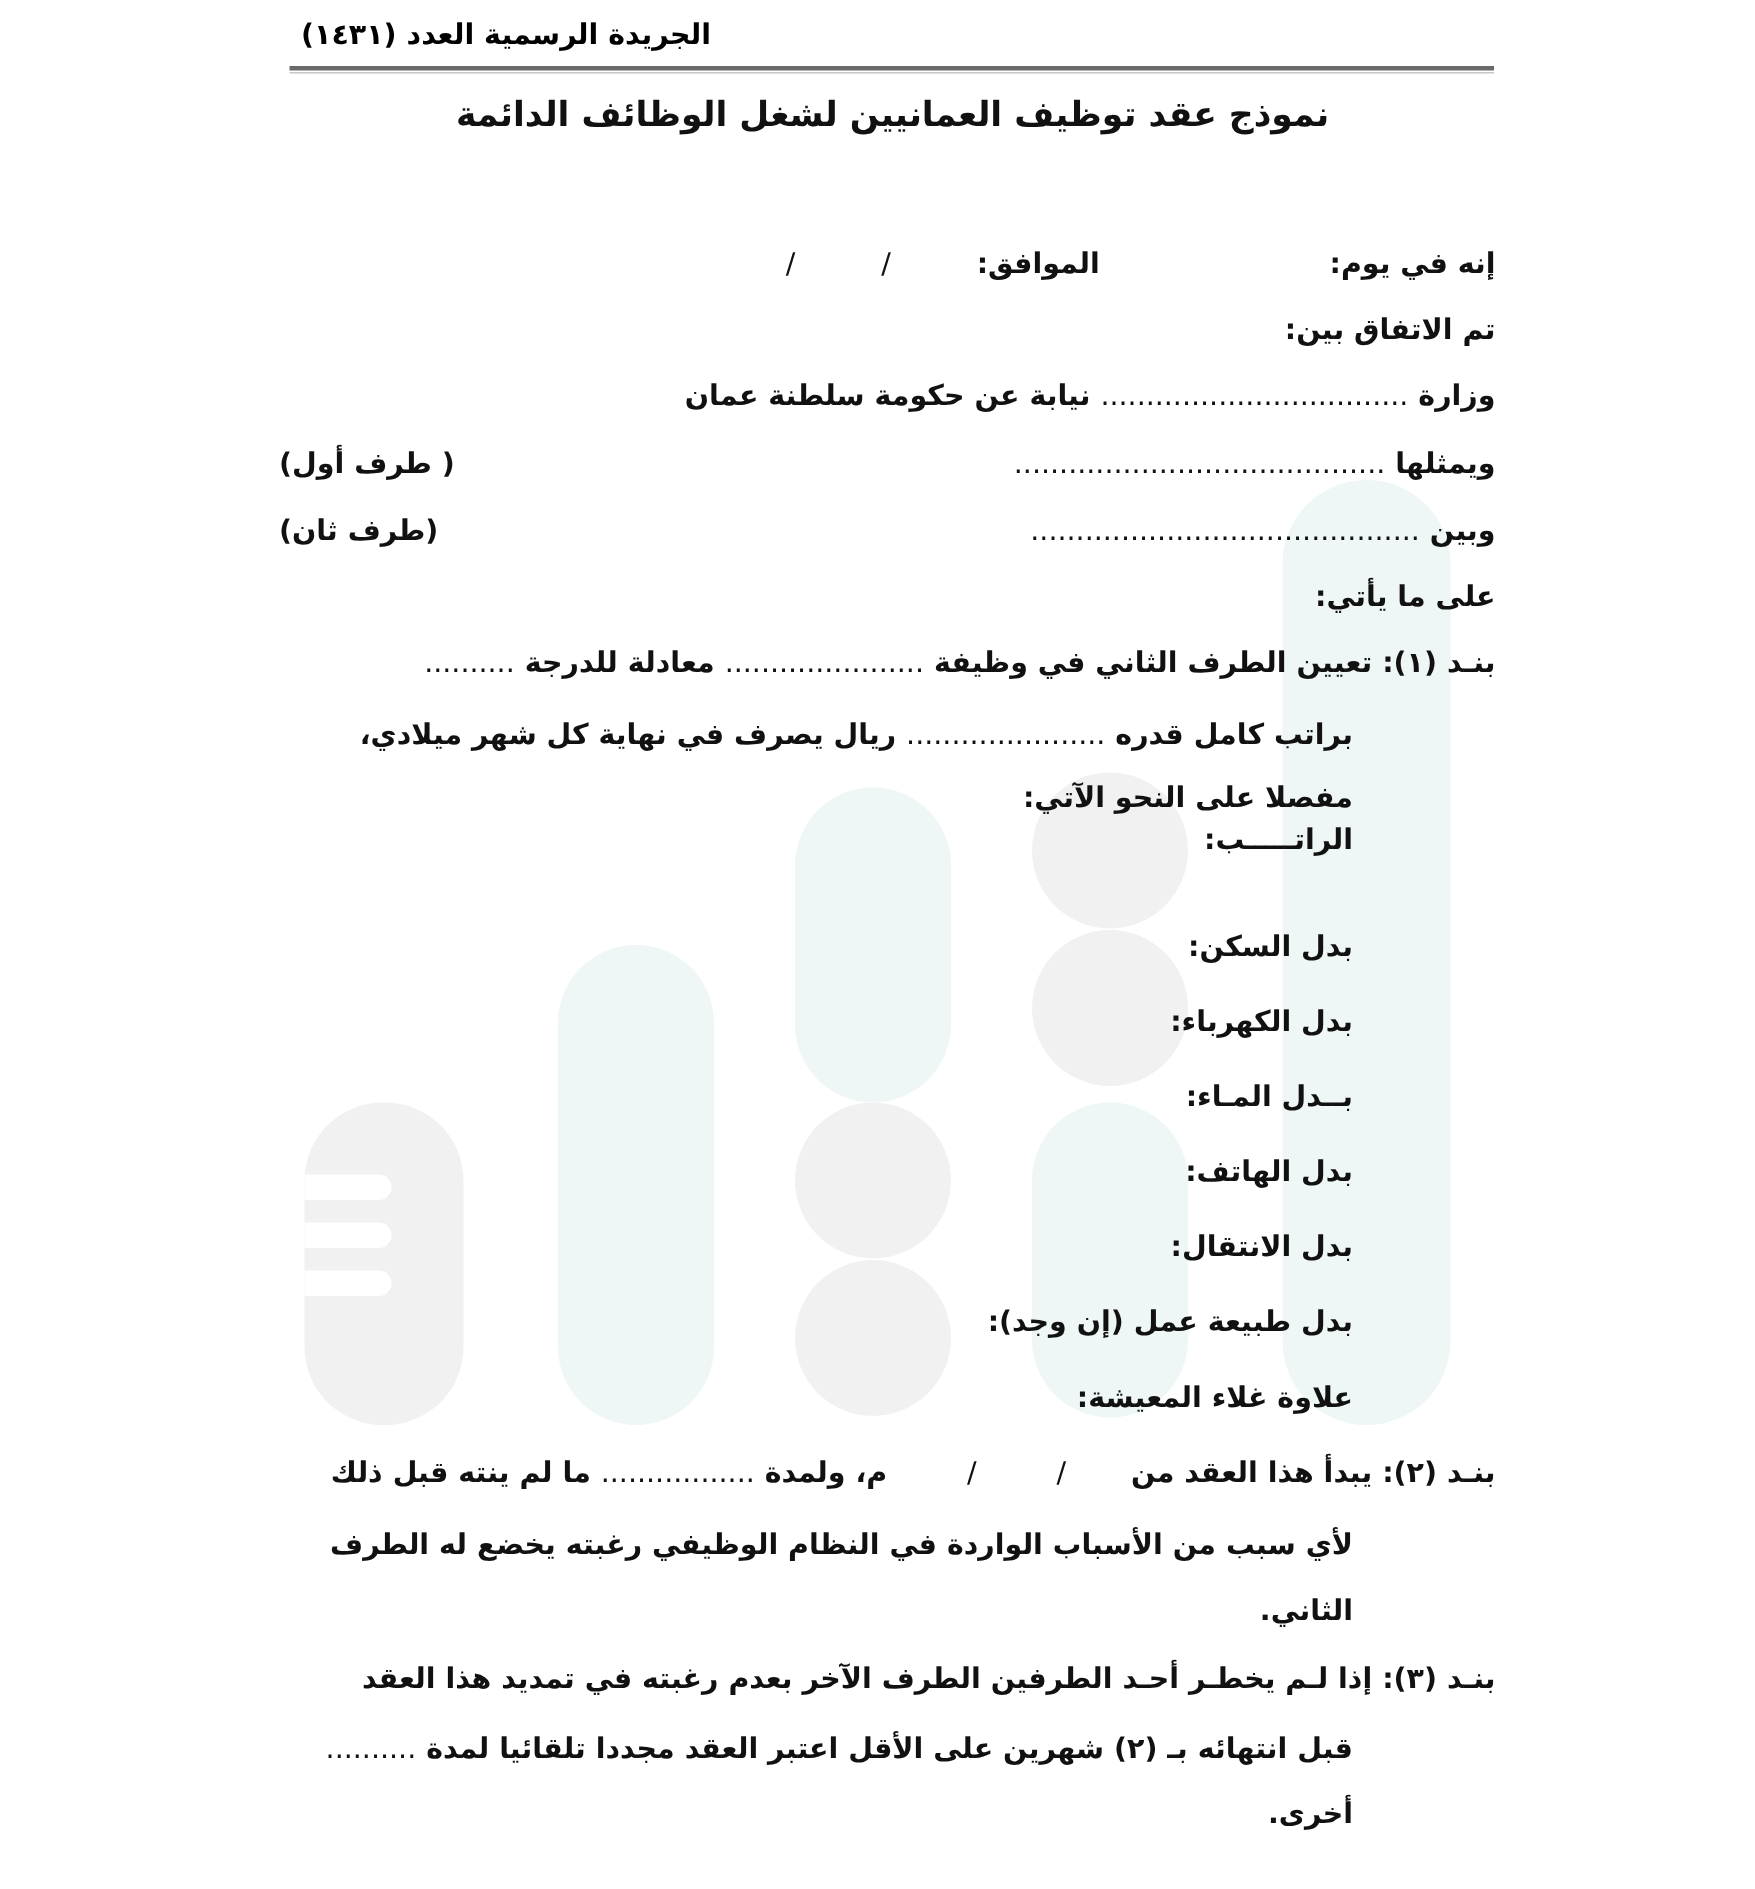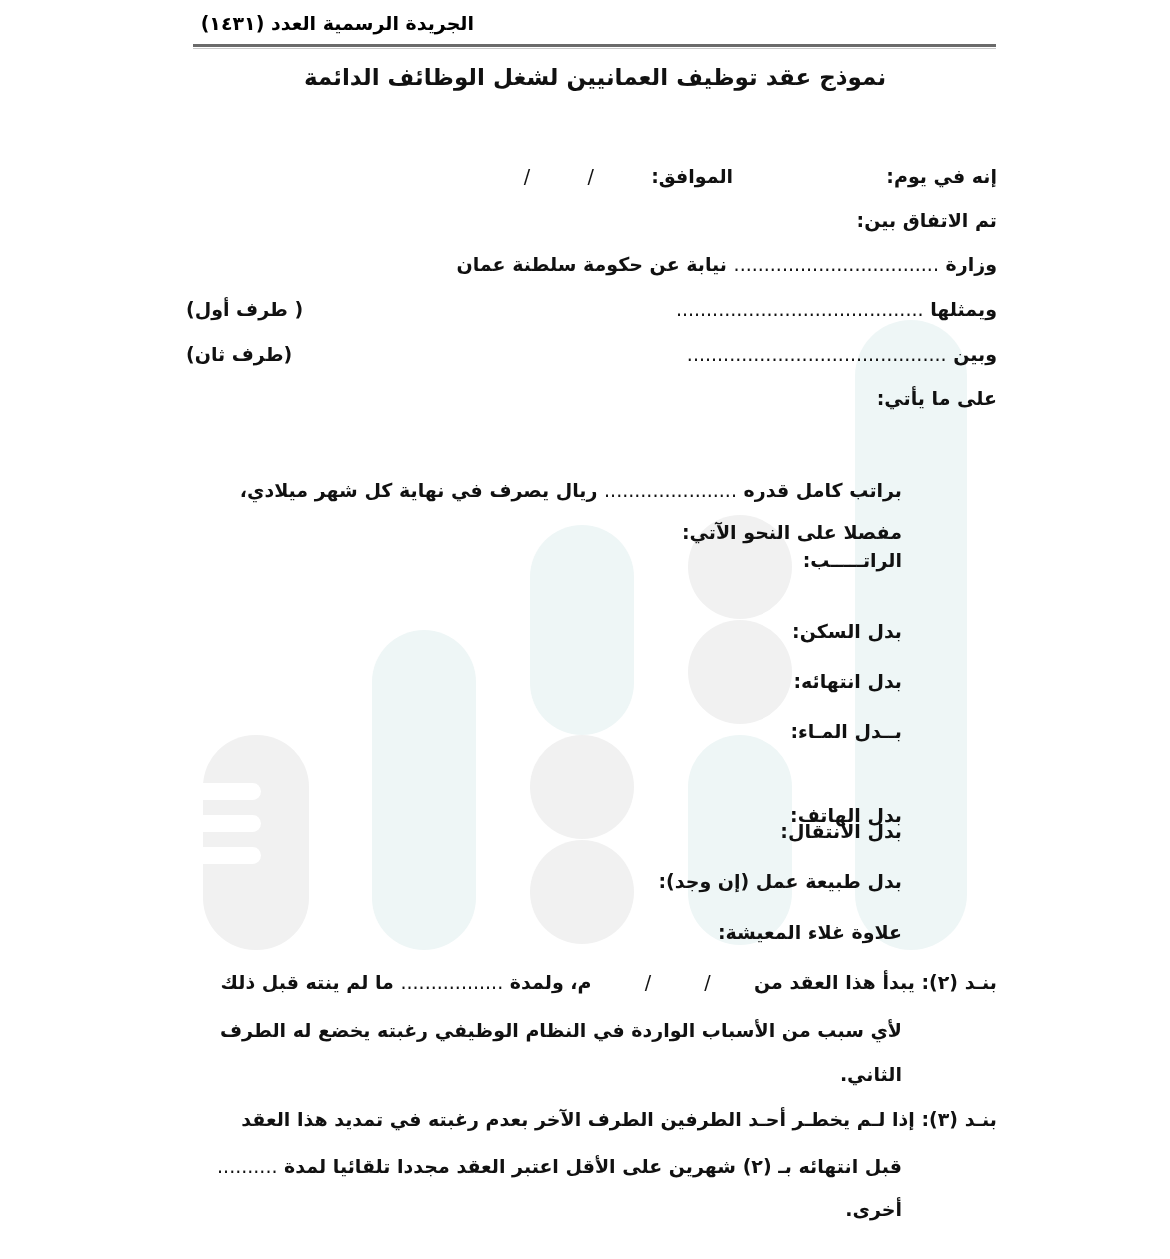--- a/index.html
+++ b/index.html
@@ -106,32 +106,39 @@
   <div class="line" style="top:295px; left:186px;">( طرف أول)</div>
 
   <div class="line r" style="top:340px;">
     <span>وبين</span>
     <span class="dots">...........................................</span>
   </div>
   <div class="line" style="top:340px; left:186px;">(طرف ثان)</div>
 
   <div class="line r" style="top:384px;">على ما يأتي:</div>
 
+  <div class="line r" style="top:428px;">
+    <span>بنـد (١):</span>
+    <span>تعيين الطرف الثاني في وظيفة</span>
+    <span class="dots">......................</span>
+    <span>معادلة للدرجة</span>
+    <span class="dots">..........</span>
+  </div>
   <div class="line r2" style="top:476px;">
     <span>براتب كامل قدره</span>
     <span class="dots">......................</span>
     <span>ريال يصرف في نهاية كل شهر ميلادي،</span>
   </div>
   <div class="line r2" style="top:518px;">مفصلا على النحو الآتي:</div>
 
   <div class="line r2" style="top:546px;">الراتـــــب:</div>
   <div class="line r2" style="top:617px;">بدل السكن:</div>
-  <div class="line r2" style="top:667px;">بدل انتهائه:</div>
+  <div class="line r2" style="top:667px;">بدل الكهرباء:</div>
   <div class="line r2" style="top:717px;">بــدل المـاء:</div>
-  <div class="line r2" style="top:801px;">بدل الهاتف:</div>
+  <div class="line r2" style="top:767px;">بدل الهاتف:</div>
   <div class="line r2" style="top:817px;">بدل الانتقال:</div>
   <div class="line r2" style="top:867px;">بدل طبيعة عمل (إن وجد):</div>
   <div class="line r2" style="top:918px;">علاوة غلاء المعيشة:</div>
 
   <div class="line r" style="top:968px;">
     <span>بنـد (٢):</span>
     <span>يبدأ هذا العقد من</span>
     <span class="gap" style="width:30px;"></span>
     <span class="slash">/</span>
     <span class="gap" style="width:40px;"></span>

